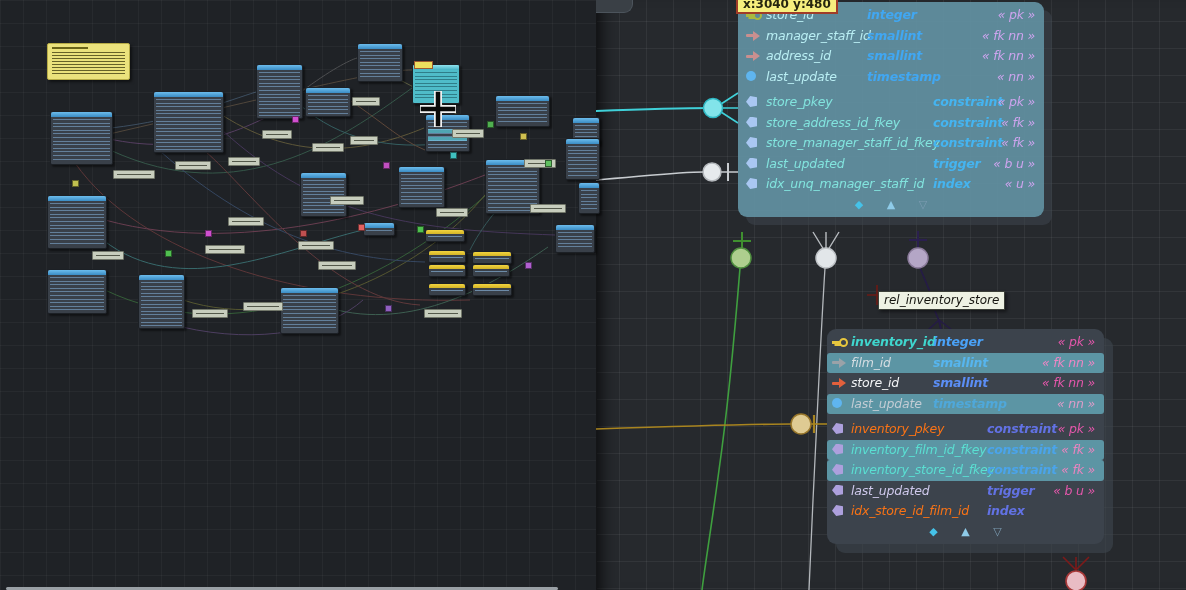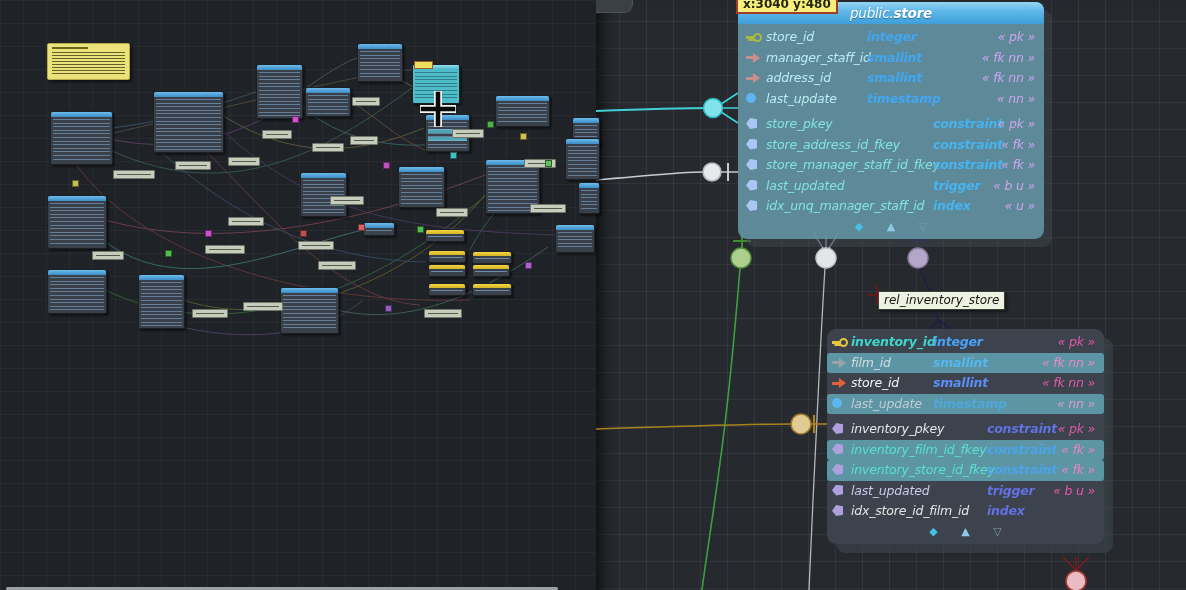--- a/index.html
+++ b/index.html
@@ -92,21 +92,21 @@
 
   
   #store-table .nm{color:#b9eef3;} #store-table .tp{color:#41a7f2;} #store-table .tg{color:#cda4ee;}
   #store-table .ext .nm{color:#82e4de;text-align:center;} #store-table .ext .tp{color:#45b4f0;}
 
   
   .in-n1{color:#3fd6ce;font-weight:bold;} .in-t1{color:#4aa2f8;} .in-g1{color:#e457ab;}
   .in-n2{color:#d5dde2;} .in-t2{color:#57b5ee;} .in-g2{color:#ec86c4;}
   .in-n3{color:#f3f5f7;} .in-t3{color:#5b8ef5;} .in-g3{color:#e457ab;}
   .in-n4{color:#c2ccd4;} .in-t4{color:#4fa8da;} .in-g4{color:#dc9cc8;}
-  .in-n5{color:#e5e5e5;} .in-t5{color:#6272e4;} .in-g5{color:#e457ab;}
+  .in-n5{color:#f97316;} .in-t5{color:#6272e4;} .in-g5{color:#e457ab;}
   .in-n6{color:#5adfd2;} .in-t6{color:#4ba4ea;} .in-g6{color:#ea84bf;}
   .in-n7{color:#cfc9ec;} .in-t7{color:#6272e4;}
 
   
   #coord-label{position:absolute;left:139px;top:-6px;z-index:6;background:#f6ef7e;border:2px solid #a03c28;
         color:#26260f;font-weight:bold;font-size:12px;line-height:16px;padding:0 5px;white-space:nowrap;}
   #rel-label{position:absolute;left:281px;top:291px;z-index:5;background:#eef2e3;border:1px solid #3c4038;
         color:#15150f;font-style:italic;font-size:12px;line-height:17px;padding:0 5px;white-space:nowrap;
         box-shadow:2px 2px 3px rgba(0,0,0,.45);}
 </style>
@@ -266,21 +266,20 @@
 
       <g fill="none">
         <path d="M1075,570 L1062,557 M1075,570 L1075,557 M1075,570 L1088,557" stroke="#7c1a1a" stroke-width="1.6"></path>
         <circle cx="1075" cy="581" r="10" fill="#e9bcc4" stroke="#a83838" stroke-width="1.6"></circle>
       </g>
     </svg>
 
     <div id="corner-shape"></div>
 
     <div id="store-table" class="tbl">
-      <div class="thead"><span>public.</span><span class="tname">store</span></div>
       <div class="tbody">
         <div class="trow">
           <span class="ic ic-key c-olive"></span>
           <span class="nm">store_id</span>
           <span class="tp">integer</span>
           <span class="tg">« pk »</span>
         </div>
         <div class="trow">
           <span class="ic ic-arrow c-rose"></span>
           <span class="nm">manager_staff_id</span>

